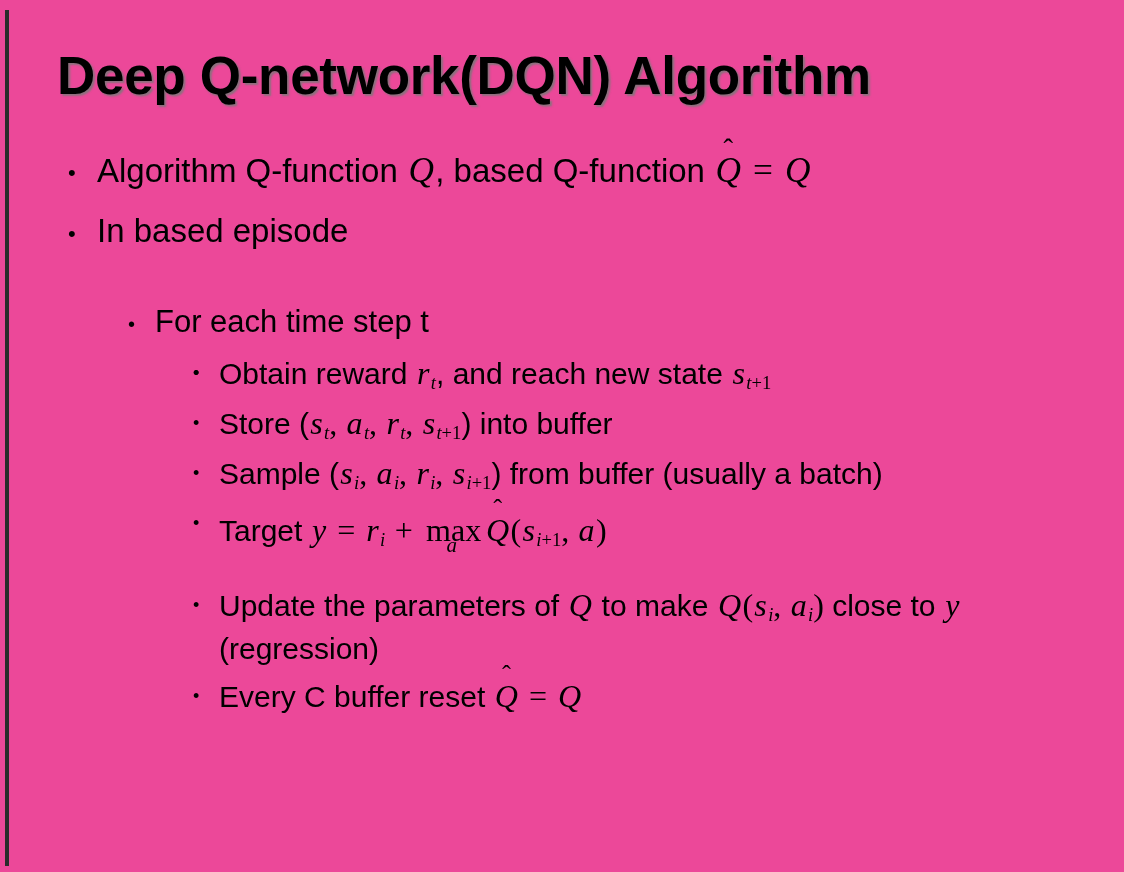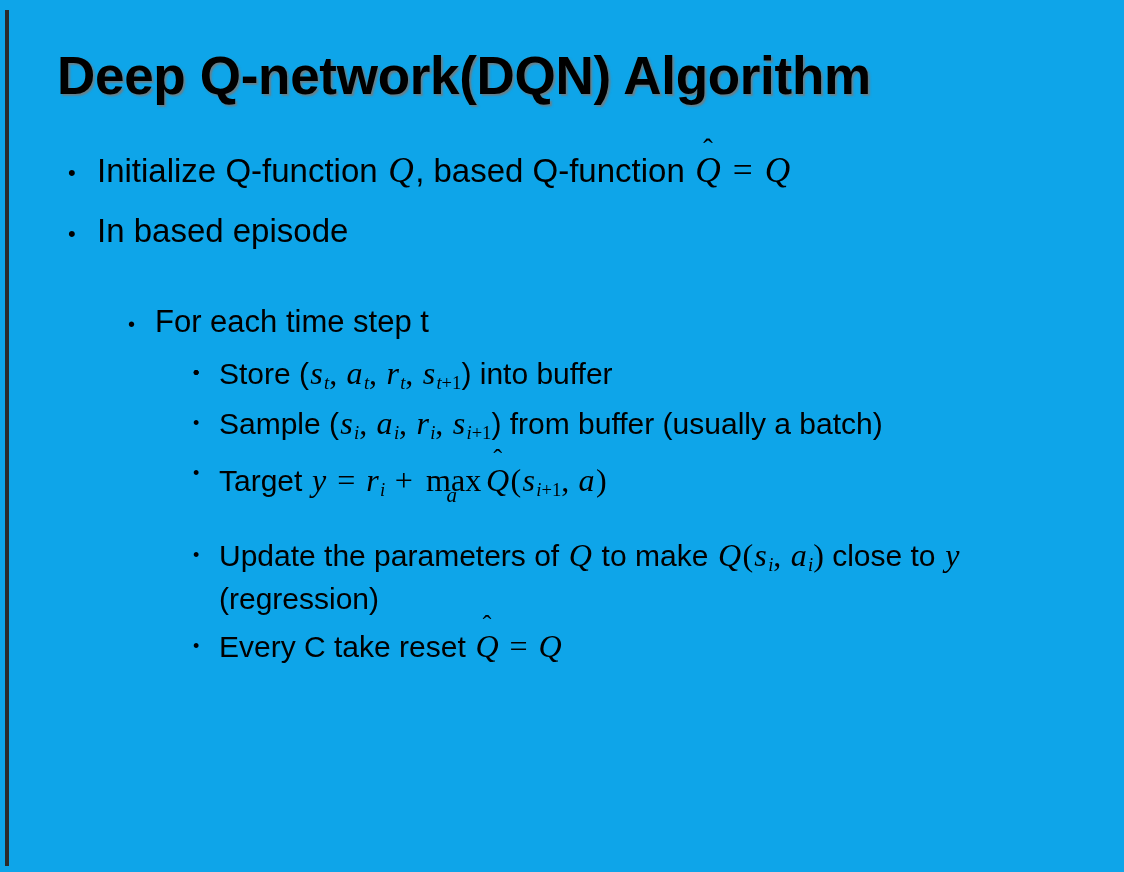--- a/index.html
+++ b/index.html
@@ -12,21 +12,21 @@
     height: 872px;
     overflow: hidden;
     font-family: "Liberation Sans", sans-serif;
     color: #000000;
   }
 
   .slide {
     position: relative;
     width: 1124px;
     height: 872px;
-    background: #0ea5e9;
+    background: #ec4899;
   }
 
   
   .edge-stripe {
     position: absolute;
     left: 5px;
     top: 10px;
     width: 4px;
     height: 856px;
     background: #2b2b2b;
@@ -183,39 +183,40 @@
 <div class="slide">
 
   <div class="edge-stripe"></div>
 
   <div class="slide-title">Deep Q-network(DQN) Algorithm</div>
 
   <div class="body-list">
 
     <div class="bullet-row lvl1">
       <span class="bullet-dot">•</span>
-      <span class="bullet-text"><span>Initialize Q-function </span><span class="mv">Q</span><span>, based Q-function </span><span class="hat"><span class="hat-mark">̂</span><span>Q</span></span><span class="mop"> = </span><span class="mv">Q</span></span>
+      <span class="bullet-text"><span>Algorithm Q-function </span><span class="mv">Q</span><span>, based Q-function </span><span class="hat"><span class="hat-mark">̂</span><span>Q</span></span><span class="mop"> = </span><span class="mv">Q</span></span>
     </div>
 
     <div class="bullet-row lvl1">
       <span class="bullet-dot">•</span>
       <span class="bullet-text">In based episode</span>
     </div>
 
     <div class="bullet-row lvl2">
       <span class="bullet-dot">•</span>
       <span class="bullet-text">For each time step t</span>
     </div>
 
     <div class="bullet-row lvl3">
       <span class="bullet-dot">•</span>
     </div>
 
     <div class="bullet-row lvl3">
       <span class="bullet-dot">•</span>
+      <span class="bullet-text"><span>Obtain reward </span><span class="mv">r</span><sub class="msub">t</sub><span>, and reach new state </span><span class="mv">s</span><sub class="msub"><span>t</span><span class="upr">+1</span></sub></span>
     </div>
 
     <div class="bullet-row lvl3">
       <span class="bullet-dot">•</span>
       <span class="bullet-text"><span>Store (</span><span class="mv">s</span><sub class="msub">t</sub><span class="mpunc">, </span><span class="mv">a</span><sub class="msub">t</sub><span class="mpunc">, </span><span class="mv">r</span><sub class="msub">t</sub><span class="mpunc">, </span><span class="mv">s</span><sub class="msub"><span>t</span><span class="upr">+1</span></sub><span>) into buffer</span></span>
     </div>
 
     <div class="bullet-row lvl3">
       <span class="bullet-dot">•</span>
       <span class="bullet-text"><span>Sample (</span><span class="mv">s</span><sub class="msub">i</sub><span class="mpunc">, </span><span class="mv">a</span><sub class="msub">i</sub><span class="mpunc">, </span><span class="mv">r</span><sub class="msub">i</sub><span class="mpunc">, </span><span class="mv">s</span><sub class="msub"><span>i</span><span class="upr">+1</span></sub><span>) from buffer (usually a batch)</span></span>
@@ -226,17 +227,17 @@
       <span class="bullet-text"><span>Target </span><span class="mv">y</span><span class="mop"> = </span><span class="mv">r</span><sub class="msub">i</sub><span class="mop"> + </span><span class="bigop"><span class="op-main">max</span><span class="op-under">a</span></span><span class="hat"><span class="hat-mark">̂</span><span>Q</span></span><span class="mpunc">(</span><span class="mv">s</span><sub class="msub"><span>i</span><span class="upr">+1</span></sub><span class="mpunc">, </span><span class="mv">a</span><span class="mpunc">)</span></span>
     </div>
 
     <div class="bullet-row lvl3">
       <span class="bullet-dot">•</span>
       <span class="bullet-text"><span>Update the parameters of </span><span class="mv">Q</span><span> to make </span><span class="mv">Q</span><span class="mpunc">(</span><span class="mv">s</span><sub class="msub">i</sub><span class="mpunc">, </span><span class="mv">a</span><sub class="msub">i</sub><span class="mpunc">)</span><span> close to </span><span class="mv">y</span><span> (regression)</span></span>
     </div>
 
     <div class="bullet-row lvl3">
       <span class="bullet-dot">•</span>
-      <span class="bullet-text"><span>Every C take reset </span><span class="hat"><span class="hat-mark">̂</span><span>Q</span></span><span class="mop"> = </span><span class="mv">Q</span></span>
+      <span class="bullet-text"><span>Every C buffer reset </span><span class="hat"><span class="hat-mark">̂</span><span>Q</span></span><span class="mop"> = </span><span class="mv">Q</span></span>
     </div>
 
   </div>
 </div>
 
 </body></html>

